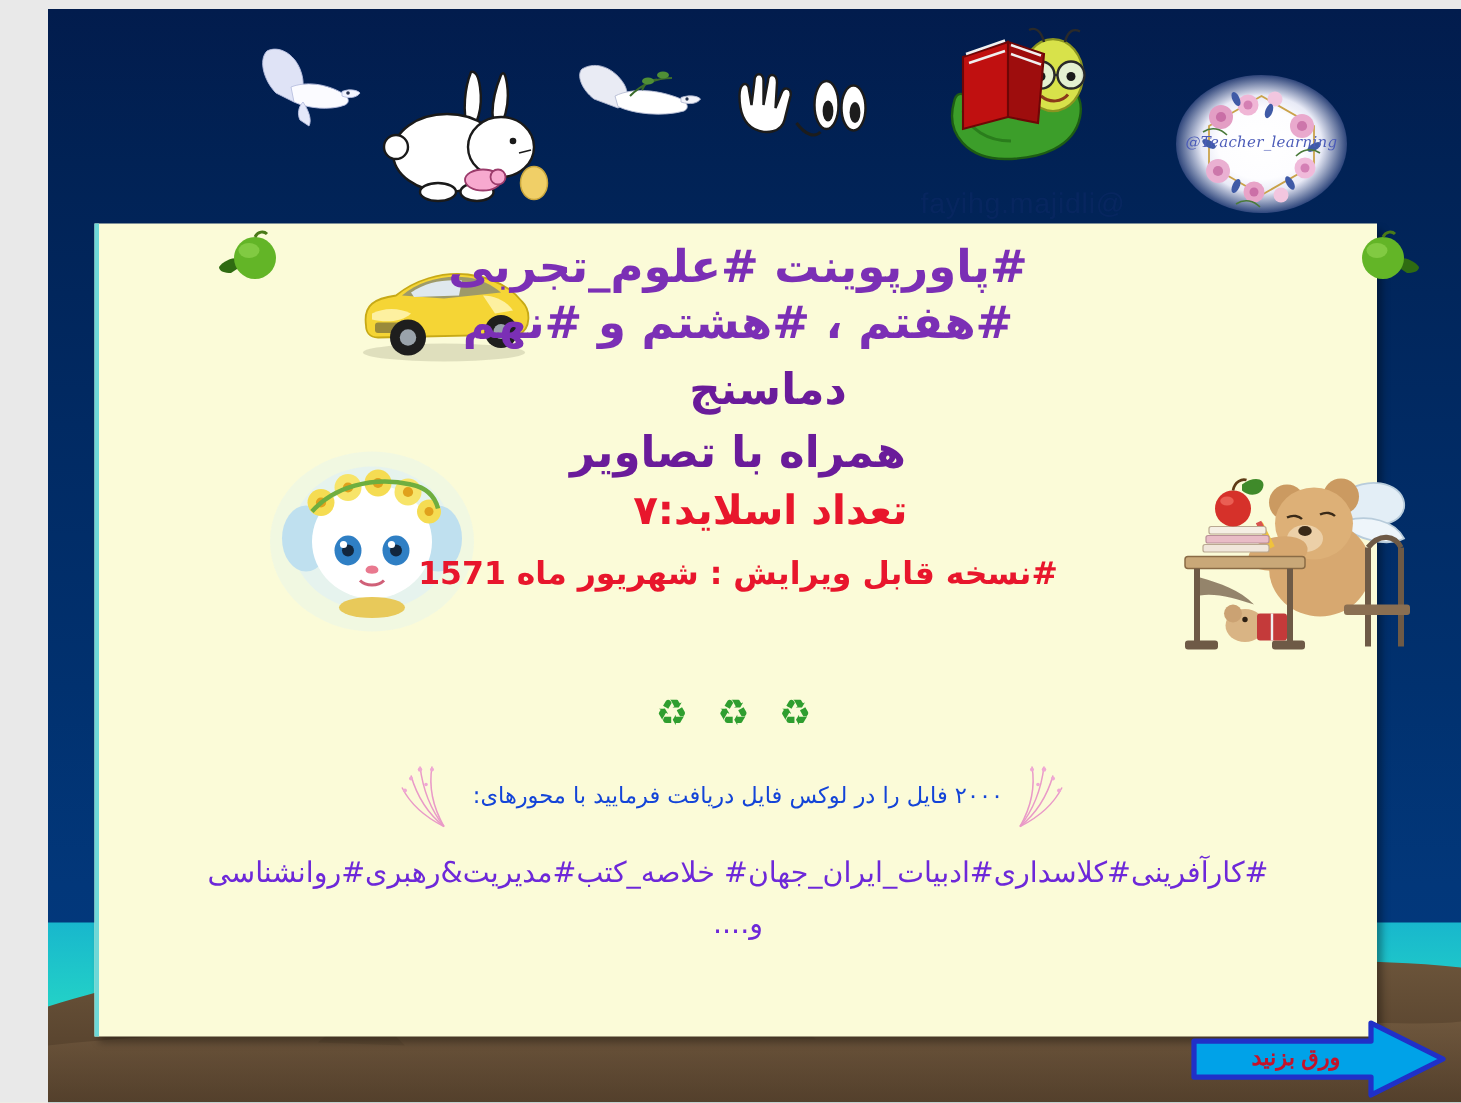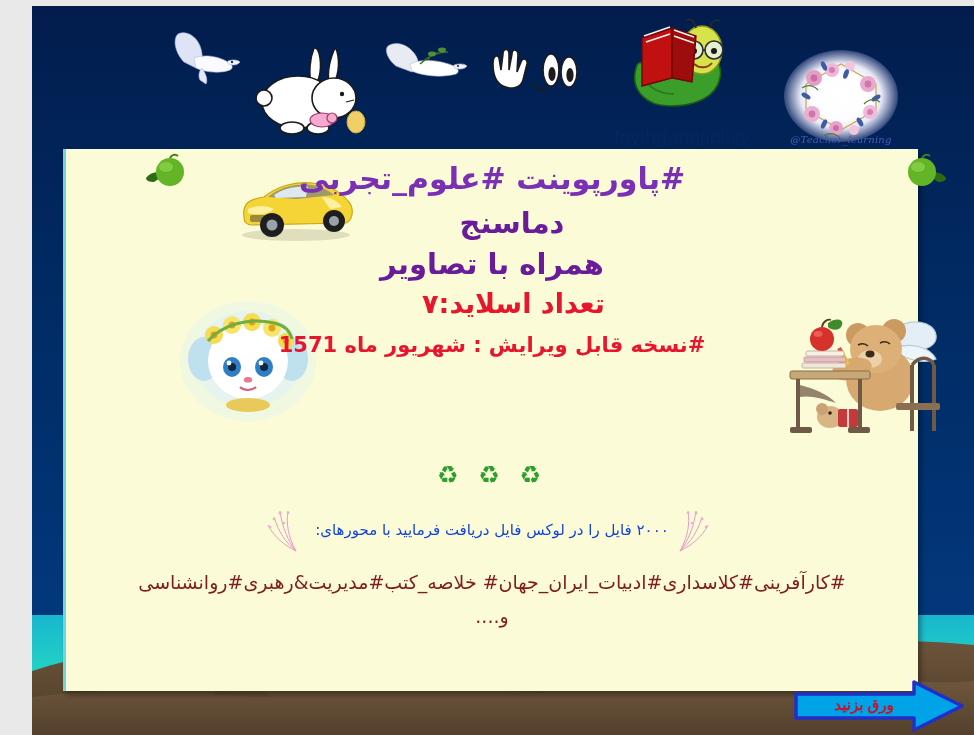--- a/index.html
+++ b/index.html
@@ -57,21 +57,20 @@
   }
   #teacher-badge .badge-text {
     position: absolute;
     left: 0; right: 0; top: 40px;
     text-align: center;
     font-family: "DejaVu Serif", serif;
     font-style: italic;
     font-size: 10px;
     color: #4a5ab8;
     letter-spacing: .2px;
-    margin-top: 44px;
   }
 
   
   #top-watermark {
     position: absolute;
     left: 520px; top: 120px;
     width: 260px;
     text-align: center;
     font-family: "Liberation Sans", sans-serif;
     font-size: 19px;
@@ -127,21 +126,21 @@
     white-space: nowrap;
   }
 
   .tag-line {
     position: absolute;
     left: 4px; right: 4px;
     direction: rtl;
     text-align: center;
     font-family: "DejaVu Sans", sans-serif;
     font-size: 19px;
-    color: #7f1d1d;
+    color: #6d28d9;
     white-space: nowrap;
   }
   #tags-1 { top: 422px; }
   #tags-2 { top: 456px; }
 
   
   .sparkle { position: absolute; width: 34px; height: 46px; }
 
   
   .apple-corner { position: absolute; width: 46px; height: 40px; }
@@ -465,20 +464,21 @@
           <ellipse cx="46" cy="110" rx="13" ry="11" fill="#d9b484"></ellipse>
           <circle cx="38" cy="102" r="6" fill="#cba273"></circle>
           <circle cx="46" cy="106" r="1.8" fill="#2d2013"></circle>
           <rect x="54" y="102" width="20" height="18" rx="2" fill="#c43a3a"></rect>
           <path d="M64,102 L64,120" stroke="#f0f0f0" stroke-width="1.6"></path>
         </svg>
       </div>
 
       <div class="title-block">
         <div class="t-line t-purple">#پاورپوینت #علوم_تجربی</div>
+        <div class="t-line t-purple">#هفتم ، #هشتم و #نهم</div>
         <div class="t-line t-purple2" style="margin-top:8px;padding-left:40px;">دماسنج</div>
         <div class="t-line t-purple2" style="margin-top:6px;">همراه با تصاویر</div>
         <div class="t-line t-red" style="margin-top:6px;">تعداد اسلاید:۷</div>
         <div class="t-line t-red-sm" style="margin-top:12px;">#نسخه قابل ویرایش : شهریور  ماه 1571</div>
       </div>
 
       <div class="recycle-row">♻ ♻ ♻</div>
 
       <div class="sparkle" style="left:200px; top:358px;">
         <svg viewBox="0 0 34 46" width="34" height="46">

